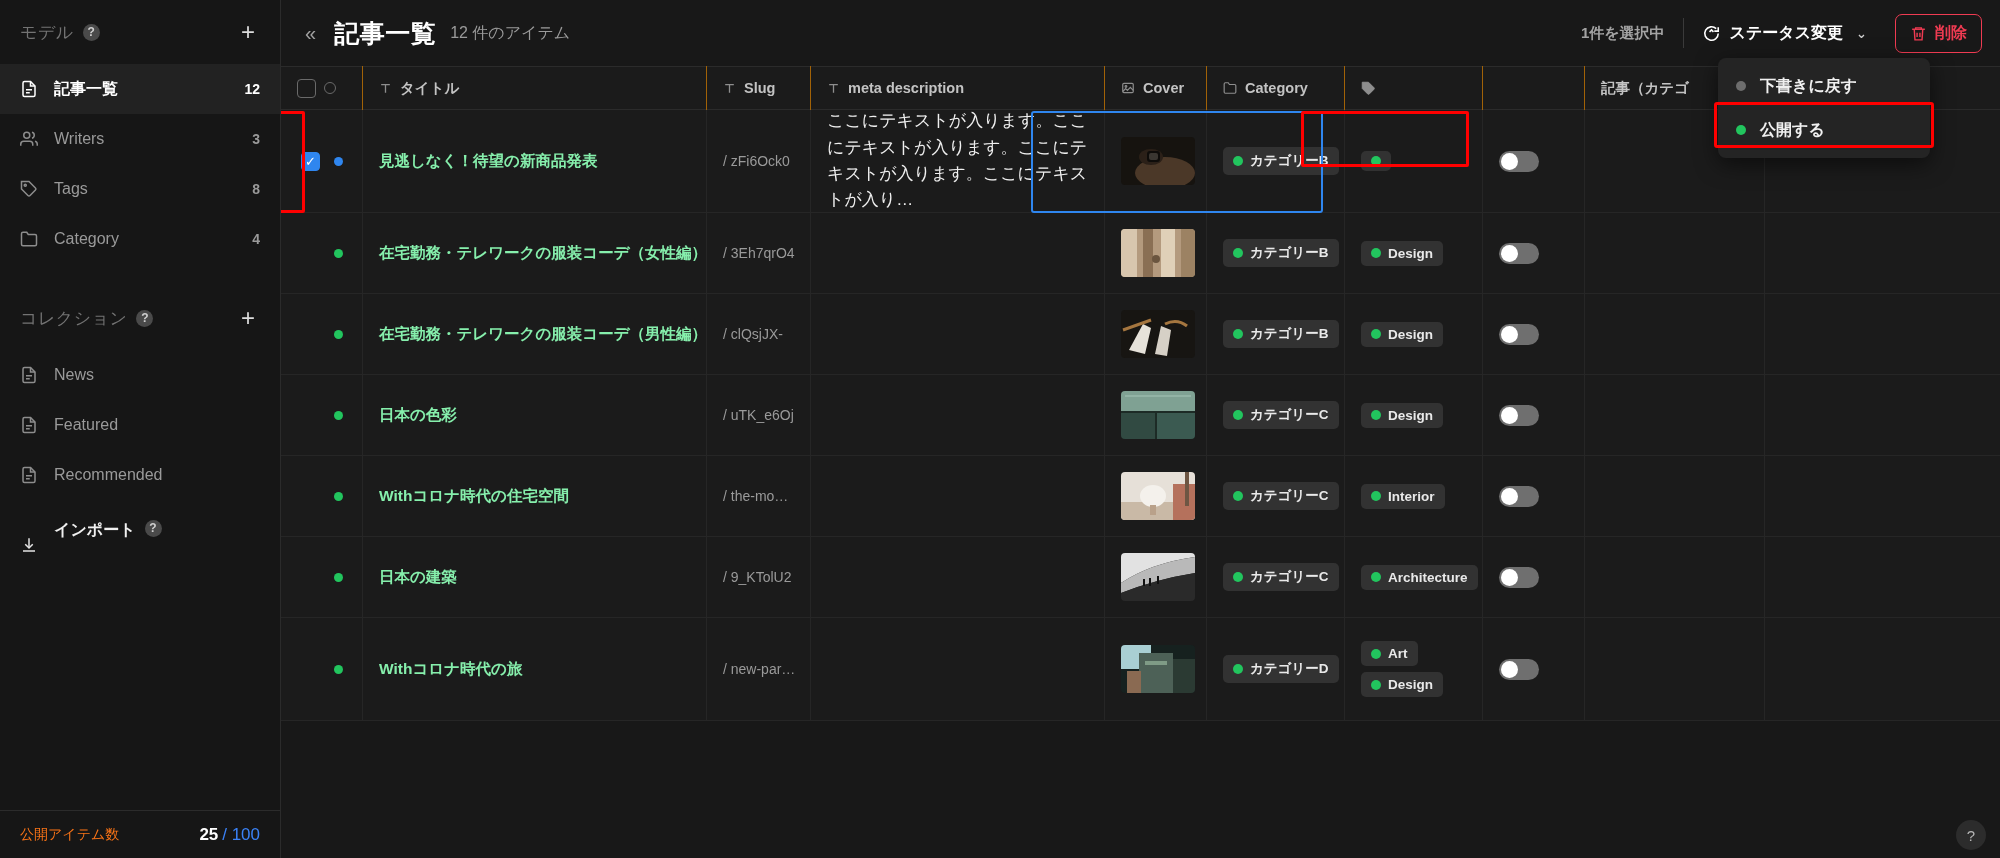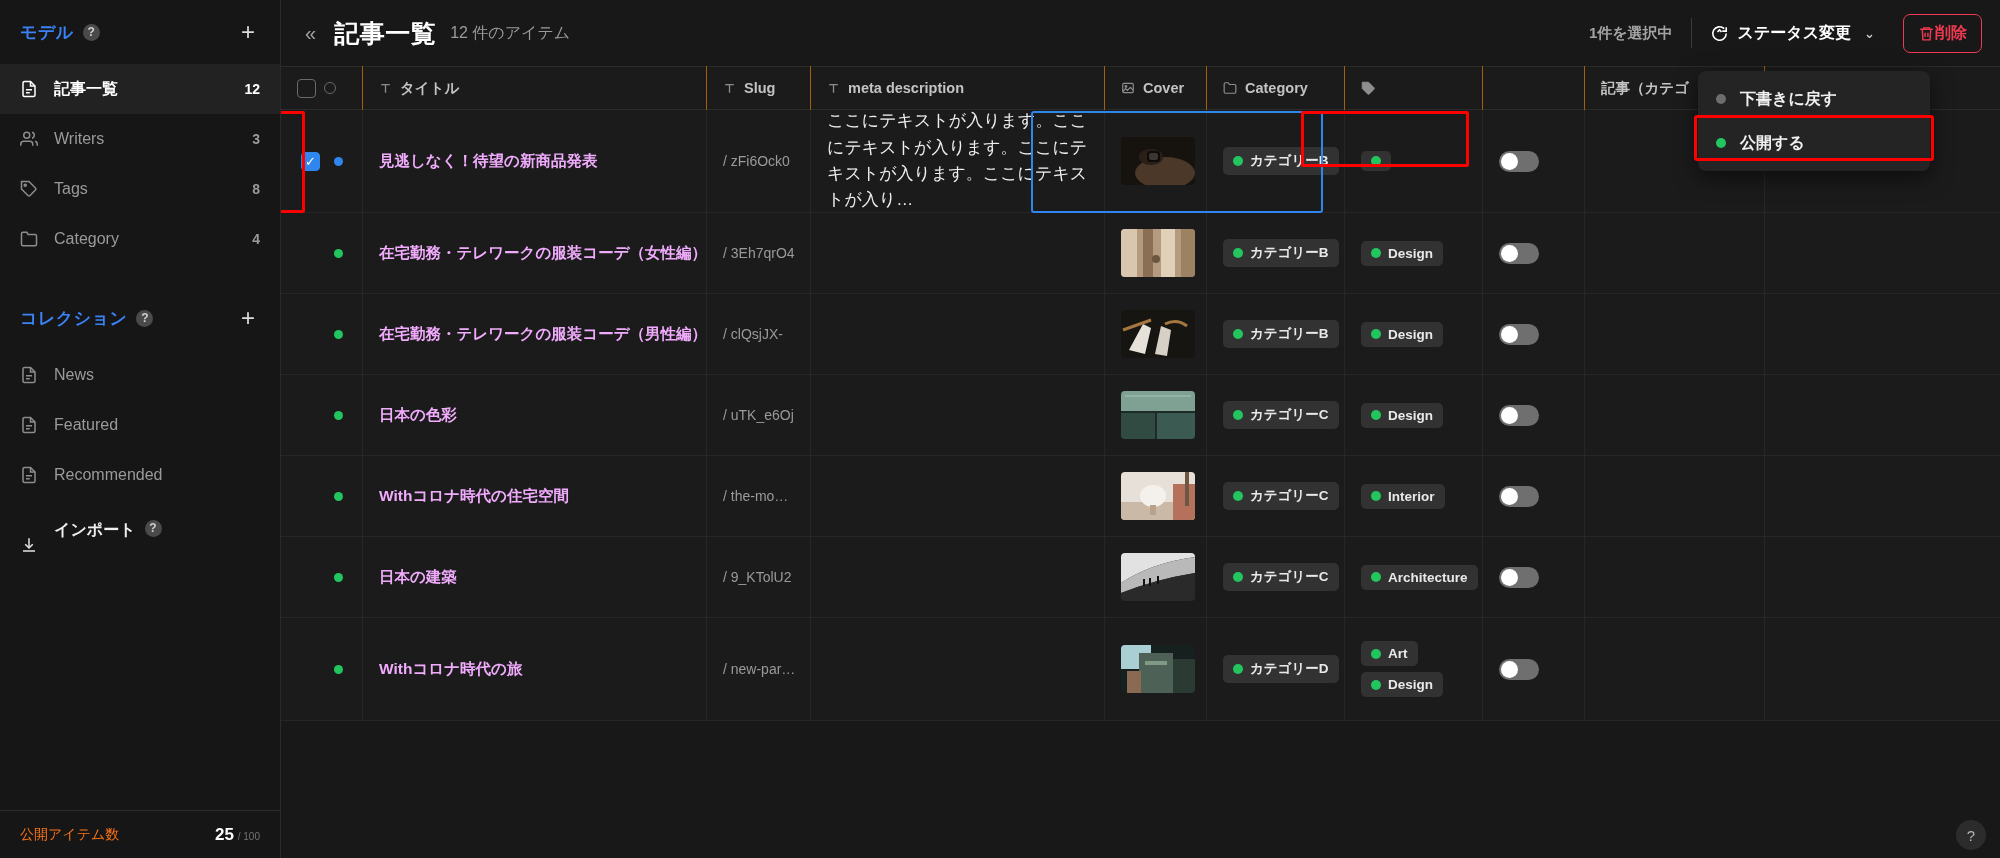--- a/index.html
+++ b/index.html
@@ -18,21 +18,21 @@
     background: #161616;
     border-right: 1px solid #2b2b2b;
     display: flex; flex-direction: column;
     position: relative; flex: 0 0 281px;
   }
   .side-section-head {
     display: flex; align-items: center;
     padding: 0 20px; height: 64px;
   }
   .side-section-title {
-    font-size: 17px; font-weight: bold; color: #3b82f6; letter-spacing: .5px;
+    font-size: 17px; font-weight: normal; color: #737373; letter-spacing: .5px;
   }
   .help-badge {
     width: 17px; height: 17px; border-radius: 50%;
     background: #4a4a4a; color: #d0d0d0;
     font-size: 12px; line-height: 17px; text-align: center;
     margin-left: 9px; font-weight: bold;
   }
   .plus-btn {
     margin-left: auto; color: #dcdcdc; font-size: 24px; line-height: 1;
     width: 24px; height: 24px; display: flex; align-items: center; justify-content: center;
@@ -61,51 +61,51 @@
   .import-row .lbl { margin-left: 8px; }
   .sidebar-footer {
     margin-top: auto;
     border-top: 1px solid #2b2b2b;
     height: 48px; display: flex; align-items: center;
     padding: 0 20px; font-size: 14px;
   }
   .sidebar-footer .f-label { color: #f97316; font-weight: normal; font-size: 14px; }
   .sidebar-footer .f-nums { margin-left: auto; }
   .sidebar-footer .f-cur { color: #ffffff; font-weight: bold; font-size: 17px; }
-  .sidebar-footer .f-max { color: #737373; font-size: 10px; }
+  .sidebar-footer .f-max { color: #3b82f6; font-size: 17px; }
 
   
   .main { flex: 1; height: 858px; display: flex; flex-direction: column; background: #181818; min-width: 0; }
   .topbar {
     height: 66px; display: flex; align-items: center;
     padding: 0 18px 0 16px; flex: 0 0 66px;
   }
   .collapse-btn { color: #a2a2a2; font-size: 20px; padding: 0 8px; }
   .page-title { font-size: 25px; font-weight: bold; color: #ffffff; margin-left: 10px; letter-spacing: .5px; }
   .item-count { font-size: 16px; color: #9b9b9b; margin-left: 14px; }
   .top-right { margin-left: auto; display: flex; align-items: center; height: 100%; }
   .sel-count { font-size: 15px; color: #a3a3a3; font-weight: bold; margin-right: 18px; }
   .vdiv { width: 1px; height: 30px; background: #3a3a3a; margin-right: 6px; }
   .status-btn {
     display: flex; align-items: center; gap: 9px;
     padding: 8px 12px; border-radius: 6px; color: #ffffff;
     font-size: 16px; font-weight: bold;
   }
   .status-btn .caret { color: #cfcfcf; font-size: 13px; margin-left: 4px; }
   .delete-btn {
-    display: flex; align-items: center; 
+    display: flex; align-items: center; gap: 8px;
     border: 1px solid #ef3b52; border-radius: 7px;
     color: #ef3b52; font-size: 16px; font-weight: bold;
     padding: 8px 14px; margin-left: 16px;
   }
 
   
   .dropdown {
-    position: absolute; top: 71px; right: 70px;
-    width: 232px; background: #242424;
+    position: absolute; top: 58px; right: 70px;
+    width: 212px; background: #242424;
     border-radius: 8px; z-index: 50;
     box-shadow: 0 6px 22px rgba(0,0,0,.55);
     padding: 6px 0;
   }
   .dd-item {
     display: flex; align-items: center; gap: 14px;
     height: 44px; padding: 0 18px;
     font-size: 16px; font-weight: bold; color: #f0f0f0;
   }
   .dot { width: 10px; height: 10px; border-radius: 50%; flex: 0 0 10px; }
@@ -156,21 +156,21 @@
     border: 1.5px solid #6a6a6a; background: transparent;
     display: flex; align-items: center; justify-content: center;
     flex: 0 0 19px;
   }
   .checkbox.checked { background: #2f86ef; border-color: #2f86ef; color: #fff; }
   .checkbox.checked::after { content: "\2713"; font-size: 13px; line-height: 1; font-weight: bold; }
   .status-dot { width: 9px; height: 9px; border-radius: 50%; flex: 0 0 9px; }
   .status-dot.green { background: #22c55e; }
   .status-dot.blue  { background: #2f86ef; }
   .status-dot.ring  { background: transparent; border: 1.5px solid #6a6a6a; width: 12px; height: 12px; flex: 0 0 12px; }
-  .row-title { font-size: 15.5px; font-weight: bold; color: #f0abfc; white-space: nowrap; }
+  .row-title { font-size: 15.5px; font-weight: bold; color: #86efac; white-space: nowrap; }
   .row-slug  { font-size: 14px; color: #9a9a9a; white-space: nowrap; }
   .meta-text {
     font-size: 17px; color: #f0f0f0; line-height: 1.55;
     display: block; width: 100%;
   }
   .thumb {
     width: 74px; height: 48px; border-radius: 4px;
     overflow: hidden; flex: 0 0 74px;
   }
   .badge {

